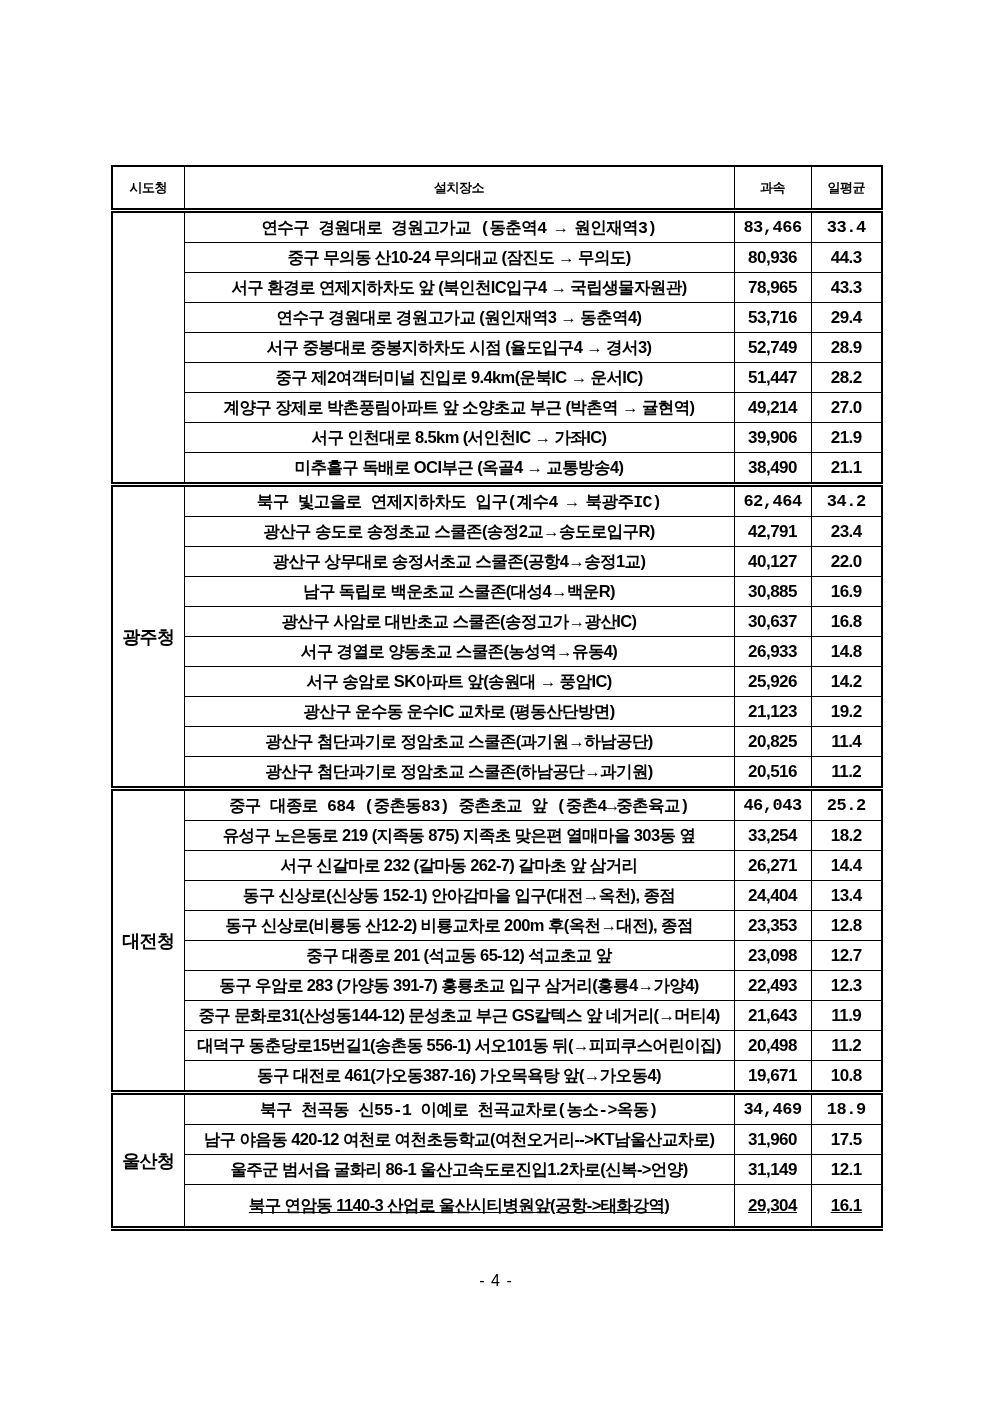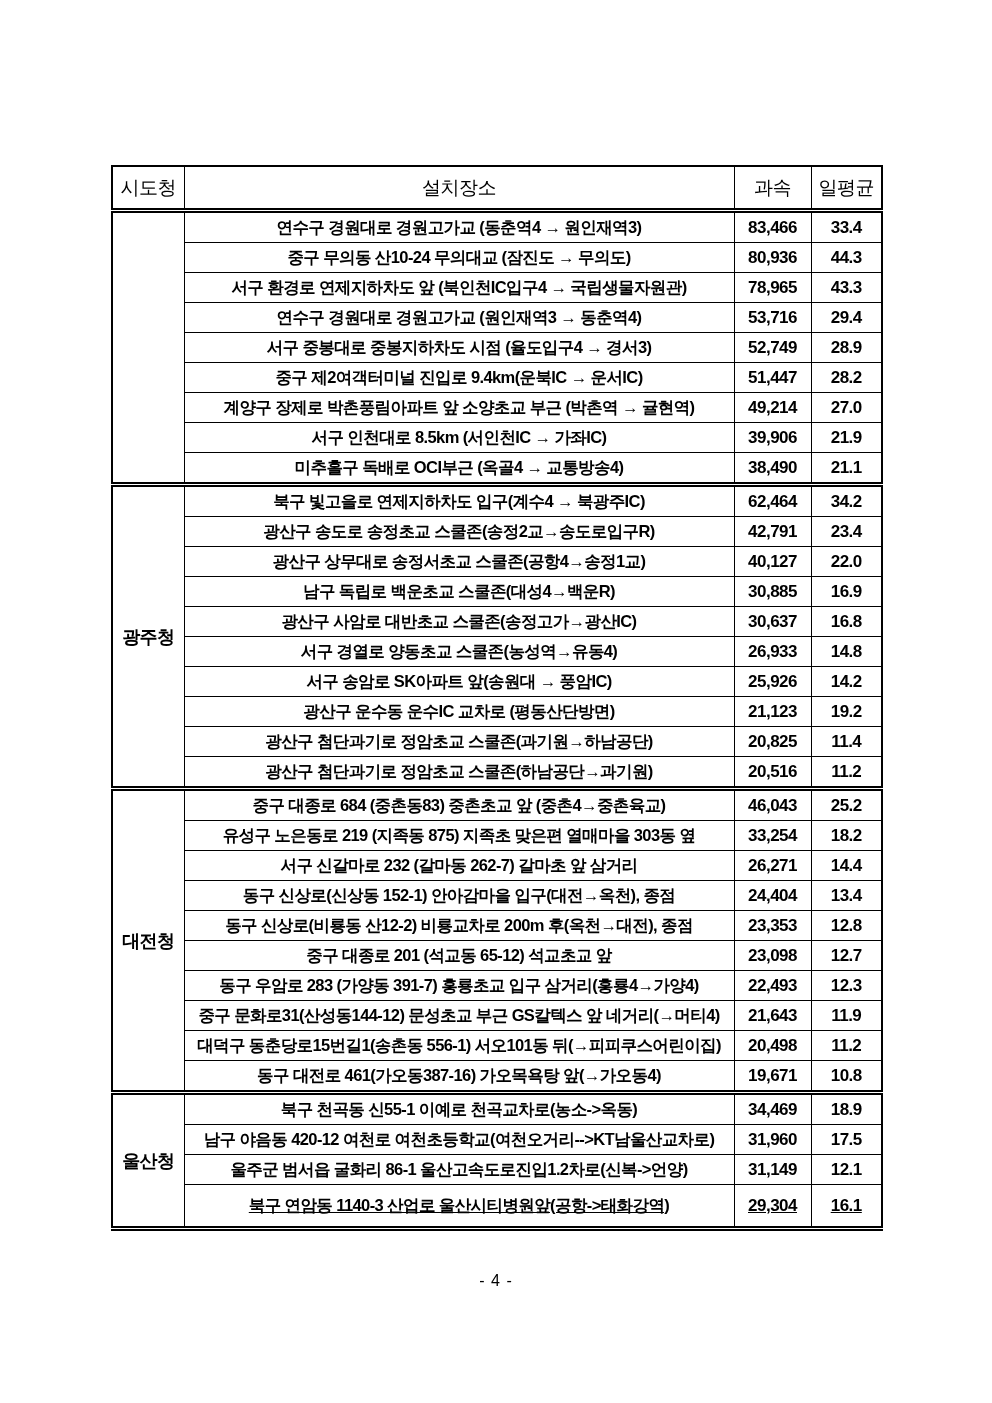--- a/index.html
+++ b/index.html
@@ -16,25 +16,25 @@
   .doc-table col.c-agency{width:72px;}
   .doc-table col.c-location{width:550px;}
   .doc-table col.c-speed{width:77px;}
   .doc-table col.c-avg{width:71px;}
   .doc-table th,.doc-table td{
     border:1.5px solid #000;
     text-align:center;vertical-align:middle;
     padding:0 2px;overflow:hidden;white-space:nowrap;
   }
   .doc-table th{
-    height:41px;font-size:19px;font-weight:400;letter-spacing:-0.5px;
+    height:41px;font-size:13px;font-weight:700;letter-spacing:-0.5px;
     border-bottom:5px double #000;
   }
   .doc-table td{height:29px;font-size:16.5px;font-weight:600;letter-spacing:-0.6px;}
-  .doc-table tr.group-start td{border-top:5px double #000;}
+  .doc-table tr.group-start td{border-top:5px double #000;font-family:Liberation Mono, monospace;}
   .doc-table tr.tall td{height:41px;text-decoration:underline;}
   .doc-table td.agency{font-size:18px;}
   .doc-table td.num{font-size:17px;letter-spacing:-0.5px;}
   .page-number{
     position:absolute;left:0;right:0;top:1272px;
     text-align:center;font-size:16px;letter-spacing:1px;font-weight:400;
   }
 </style>
 </head>
 <body>

